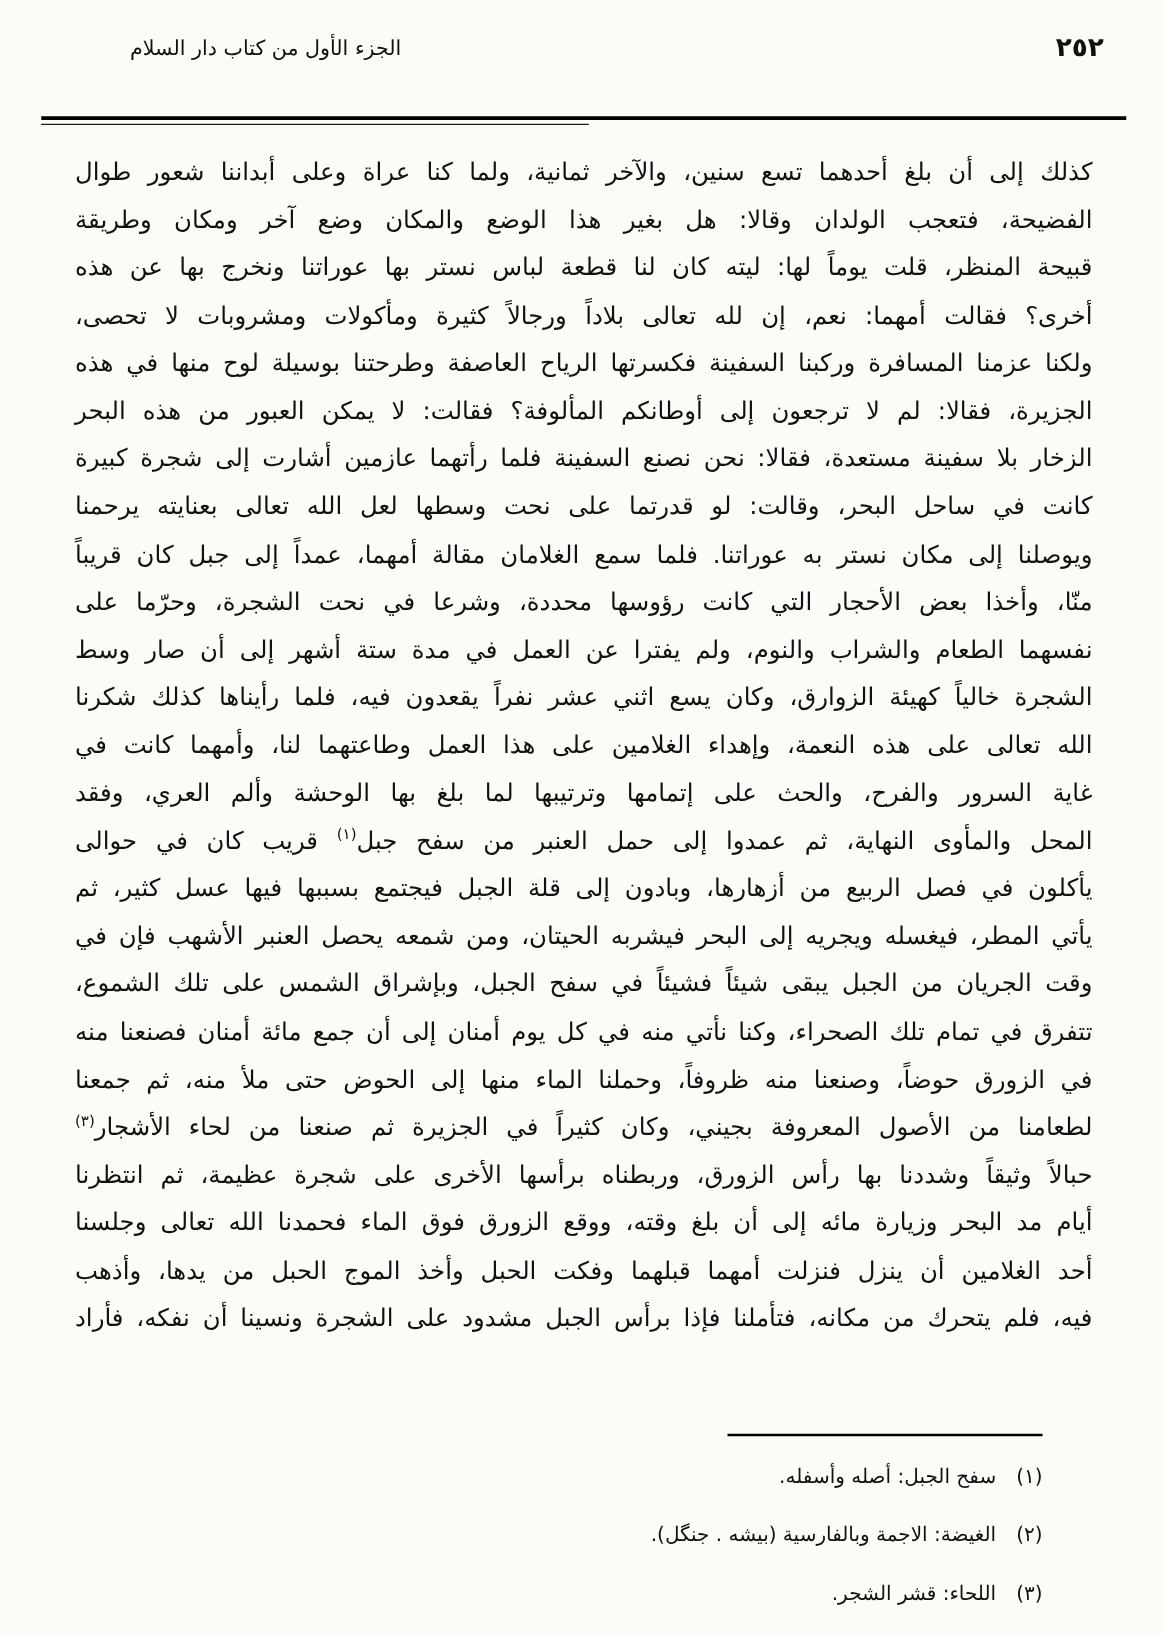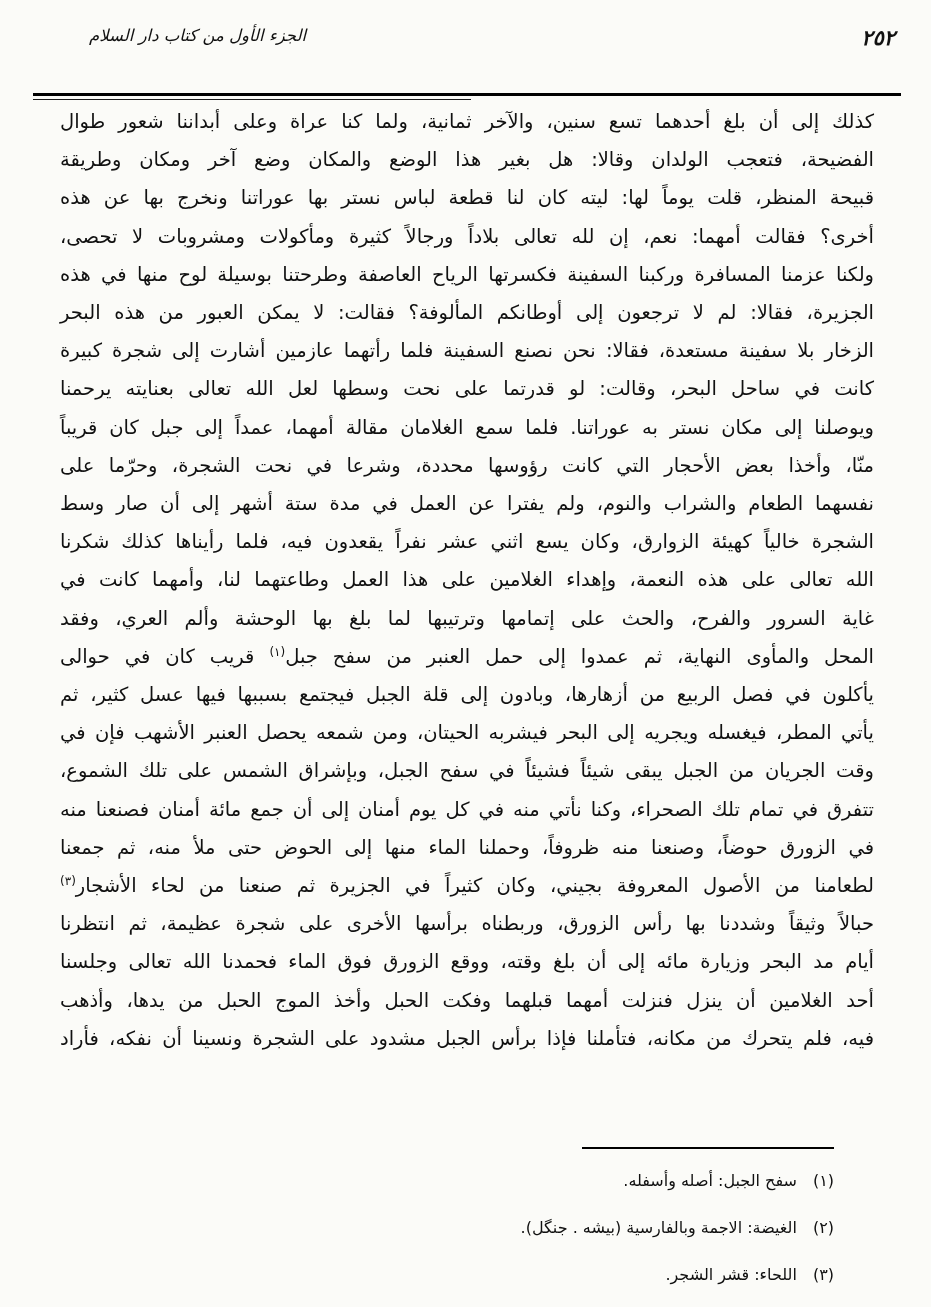--- a/index.html
+++ b/index.html
@@ -8,48 +8,47 @@
     background: #fbfbf8;
     font-family: "DejaVu Sans", sans-serif;
     color: #111;
     position: relative;
     overflow: hidden;
   }
   .page { position: absolute; inset: 0; }
 
   
   .header {
-    position: absolute; top: 26px; left: 1px; right: 0;
-    display: flex; justify-content: space-between; align-items: flex-start;
+    position: absolute; top: 26px; left: 16px; right: 0;
+    display: flex; justify-content: space-between; align-items: center;
     direction: ltr;
-    font-style: italic;
   }
   .header-title {
     margin-left: 88px;
     font-size: 16.5px;
     direction: rtl;
     letter-spacing: 0.2px;
   }
   .page-number {
-    margin-right: 36px;
+    margin-right: 48px;
     font-size: 21px;
     font-weight: bold;
   }
   .header-rule-main {
     position: absolute; top: 93px; left: 33px; right: 30px;
     height: 3px; background: #000;
   }
   .header-rule-sub {
     position: absolute; top: 99px; left: 33px; width: 438px;
     height: 1px; background: #1a1a1a;
   }
 
   
   .body-text {
-    position: absolute; top: 103px; right: 57px; left: 60px;
+    position: absolute; top: 119px; right: 57px; left: 60px;
     direction: rtl;
     font-size: 19.5px;
     line-height: 38.2px;
   }
   .line {
     text-align: justify;
     text-align-last: justify;
   }
   sup.fnref {
     font-size: 12px;

